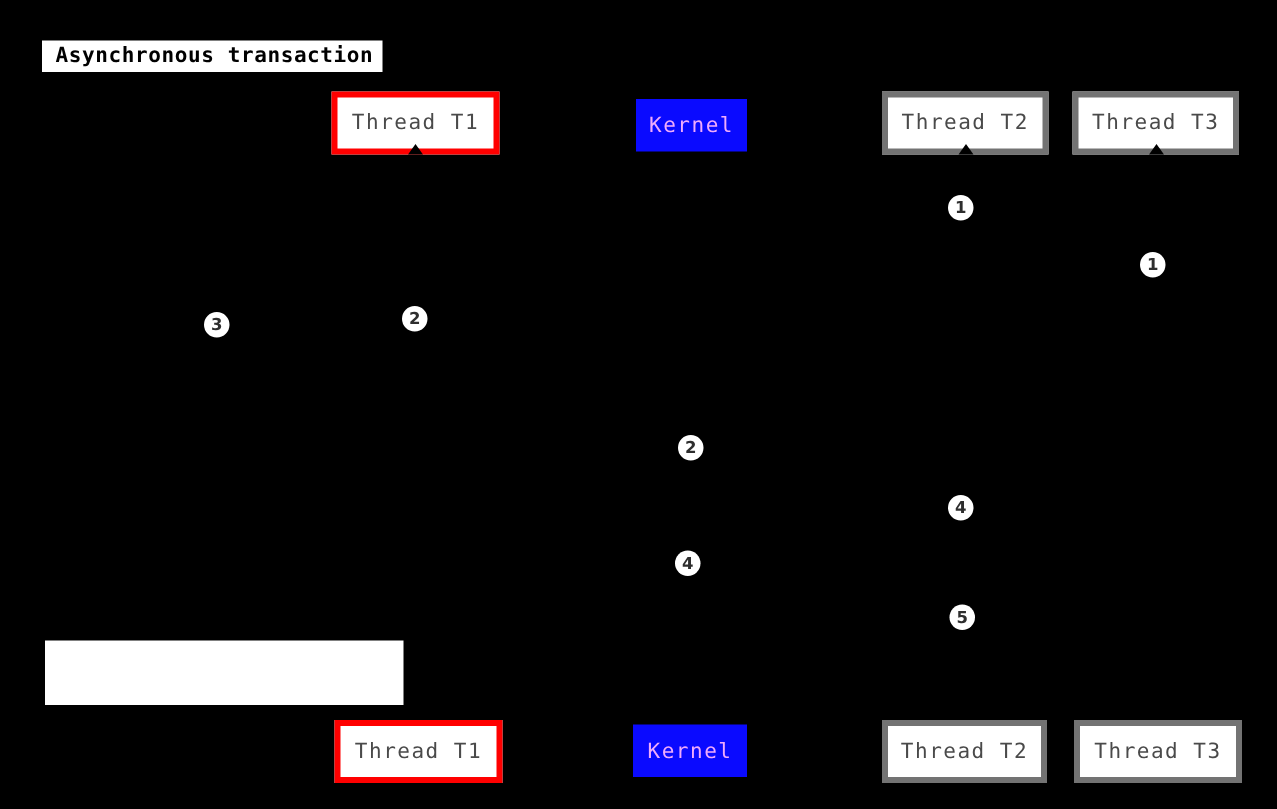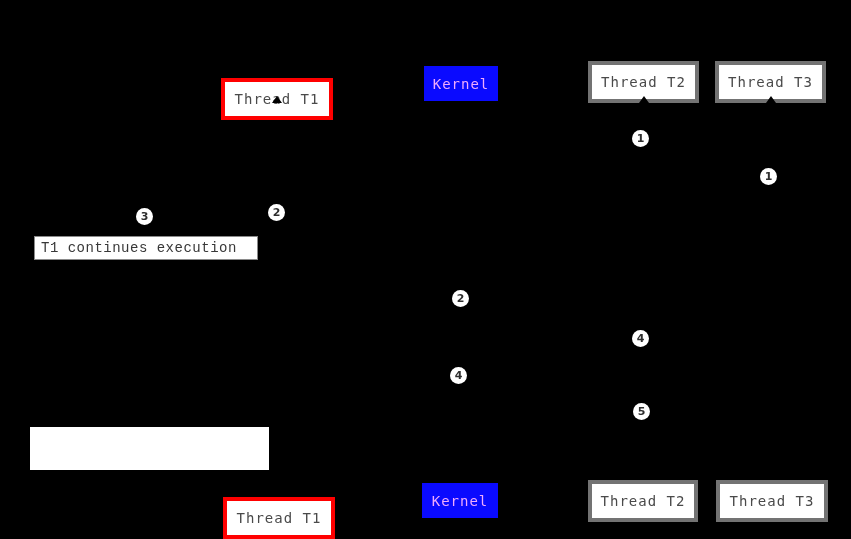--- a/index.html
+++ b/index.html
@@ -29,21 +29,21 @@
     box-sizing: border-box;
     background: #ffffff;
     color: #4a4a4a;
     font: 14px "DejaVu Sans Mono", monospace;
     letter-spacing: 1px;
     display: flex;
     align-items: center;
     justify-content: center;
     white-space: nowrap;
   }
-  .pbox.red   { border: 4px solid #ff0000; margin-top: 17px; }
+  .pbox.red   { border: 4px solid #ff0000; }
   .pbox.blue  { border: 4px solid #737373; }
   .pbox.kernel{ background: #0a0aff; color: #f0abfc; border: none; }
   .note {
     position: absolute;
     box-sizing: border-box;
     background: #ffffff;
     color: #383838;
     font: 14px "Liberation Mono", monospace;
     letter-spacing: 0.5px;
     white-space: nowrap;
@@ -78,40 +78,40 @@
     border-right: 5px solid transparent;
   }
   .notch.up   { border-bottom: 7px solid #000000; }
   .notch.down { border-top: 7px solid #000000; }
 </style>
 </head>
 <body>
 
 <div class="stage">
 
+  <div class="title-box">Asynchronous transaction</div>
 
   <div class="pbox red" style="left:221px; top:61px;  width:112px; height:42px;">Thread T1</div>
   <div class="pbox kernel" style="left:424px; top:66px;  width:74px;  height:35px;">Kernel</div>
   <div class="pbox blue" style="left:588px; top:61px;  width:111px; height:42px;">Thread T2</div>
   <div class="pbox blue" style="left:715px; top:61px;  width:111px; height:42px;">Thread T3</div>
 
   <div class="notch up" style="left:272px; top:96px;"></div>
   <div class="notch up" style="left:639px; top:96px;"></div>
   <div class="notch up" style="left:766px; top:96px;"></div>
 
   <div class="marker" style="left:632px; top:130px;">1</div>
   <div class="marker" style="left:760px; top:168px;">1</div>
   <div class="marker" style="left:268px; top:204px;">2</div>
   <div class="marker" style="left:136px; top:208px;">3</div>
   <div class="marker" style="left:452px; top:290px;">2</div>
   <div class="marker" style="left:632px; top:330px;">4</div>
   <div class="marker" style="left:450px; top:367px;">4</div>
   <div class="marker" style="left:633px; top:403px;">5</div>
 
-  <div class="note text">T1 continues execution</div>
   <div class="note blank"></div>
 
   <div class="notch down" style="left:272px; top:477px;"></div>
   <div class="notch down" style="left:639px; top:477px;"></div>
   <div class="notch down" style="left:766px; top:477px;"></div>
 
   <div class="pbox red" style="left:223px; top:480px; width:112px; height:42px;">Thread T1</div>
   <div class="pbox kernel" style="left:422px; top:483px; width:76px;  height:35px;">Kernel</div>
   <div class="pbox blue" style="left:588px; top:480px; width:110px; height:42px;">Thread T2</div>
   <div class="pbox blue" style="left:716px; top:480px; width:112px; height:42px;">Thread T3</div>

